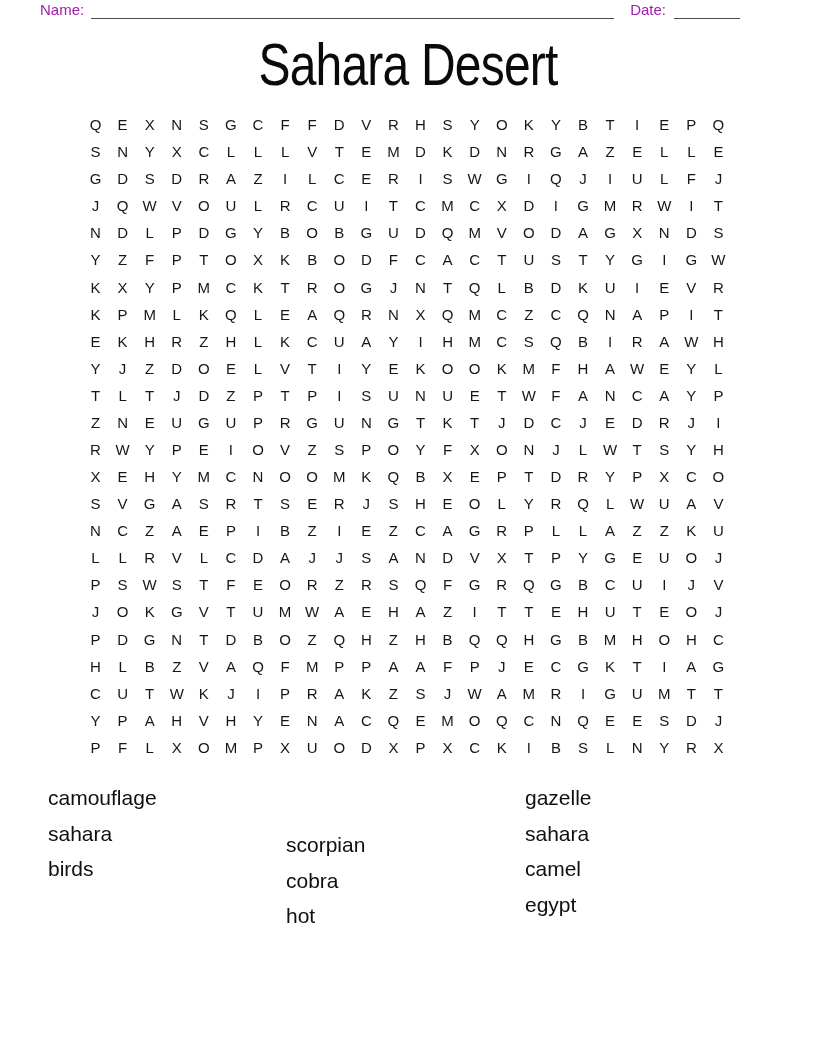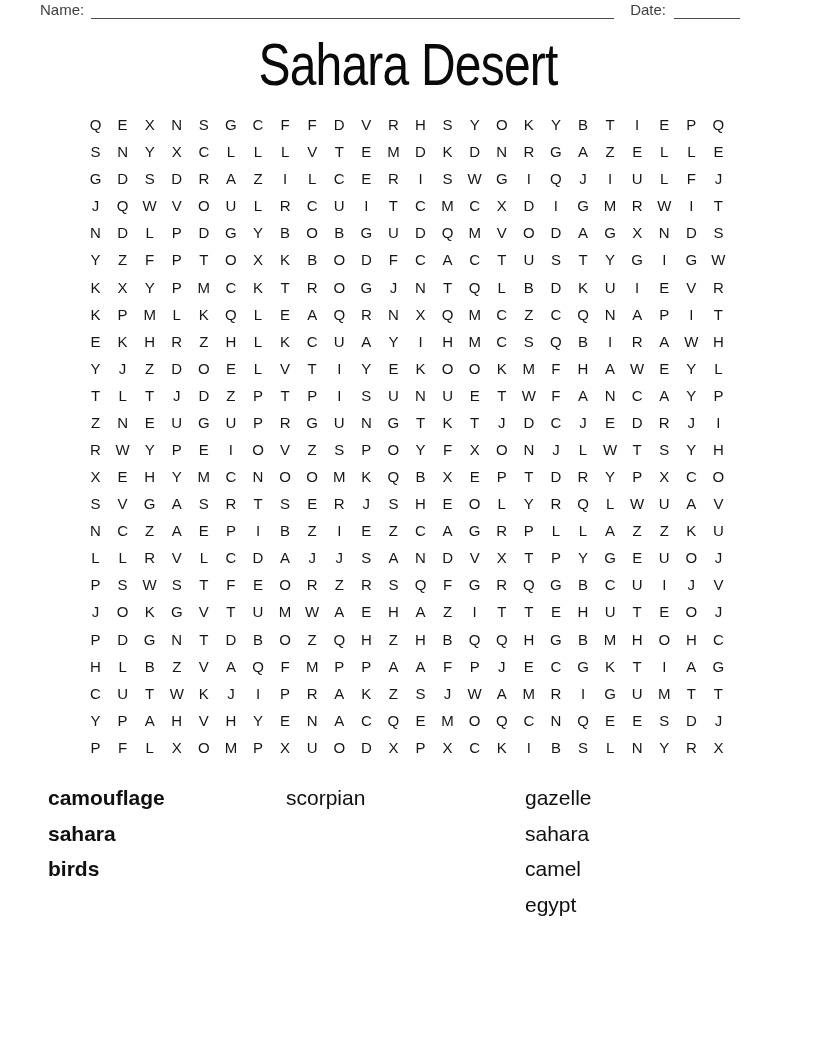--- a/index.html
+++ b/index.html
@@ -11,21 +11,21 @@
     position: relative;
     overflow: hidden;
   }
   .header-row {
     position: absolute;
     top: 1px; left: 40px;
     width: 700px;
     display: flex;
     align-items: flex-end;
     font-size: 15px;
-    color: #404040;
+    color: #a21caf;
   }
   .label { white-space: nowrap; padding-bottom: 1px; }
   .blank-line {
     border-bottom: 1.5px solid #4a4a4a;
     height: 15px;
     display: inline-block;
   }
   .name-line { flex: 1; margin: 0 16px 0 7px; }
   .date-line { width: 66px; margin-left: 8px; }
 
@@ -59,22 +59,22 @@
     font-weight: 500;
     color: #161616;
   }
 
   .words {
     position: absolute;
     top: 780px; left: 48px;
     display: flex;
   }
   .word-col { display: block; }
-  .word-col-0 { width: 238px; font-weight: bold; }
-  .word-col-1 { width: 239px; }
+  .word-col-0 { width: 238px; }
+  .word-col-1 { width: 239px; margin-top: 47px; }
   .word {
     font-size: 21px;
     line-height: 35.6px;
     color: #101010;
   }
 </style>
 </head>
 <body>
 
 <div class="header-row">
@@ -666,20 +666,22 @@
   </div>
 
 <div class="words">
     <div class="word-col word-col-0">
       <div class="word">camouflage</div>
       <div class="word">sahara</div>
       <div class="word">birds</div>
     </div>
     <div class="word-col word-col-1">
       <div class="word">scorpian</div>
+      <div class="word">cobra</div>
+      <div class="word">hot</div>
     </div>
     <div class="word-col word-col-2">
       <div class="word">gazelle</div>
       <div class="word">sahara</div>
       <div class="word">camel</div>
       <div class="word">egypt</div>
     </div>
   </div>
 
 </body></html>

